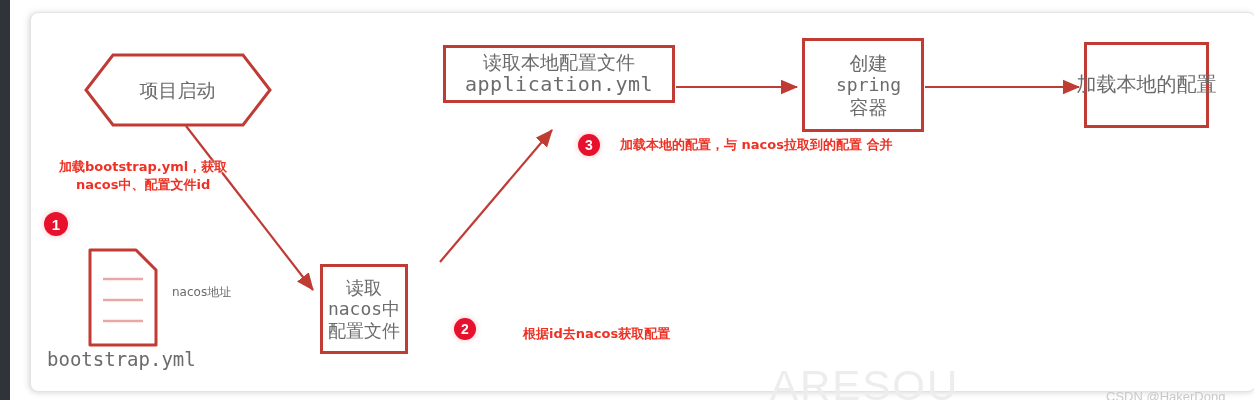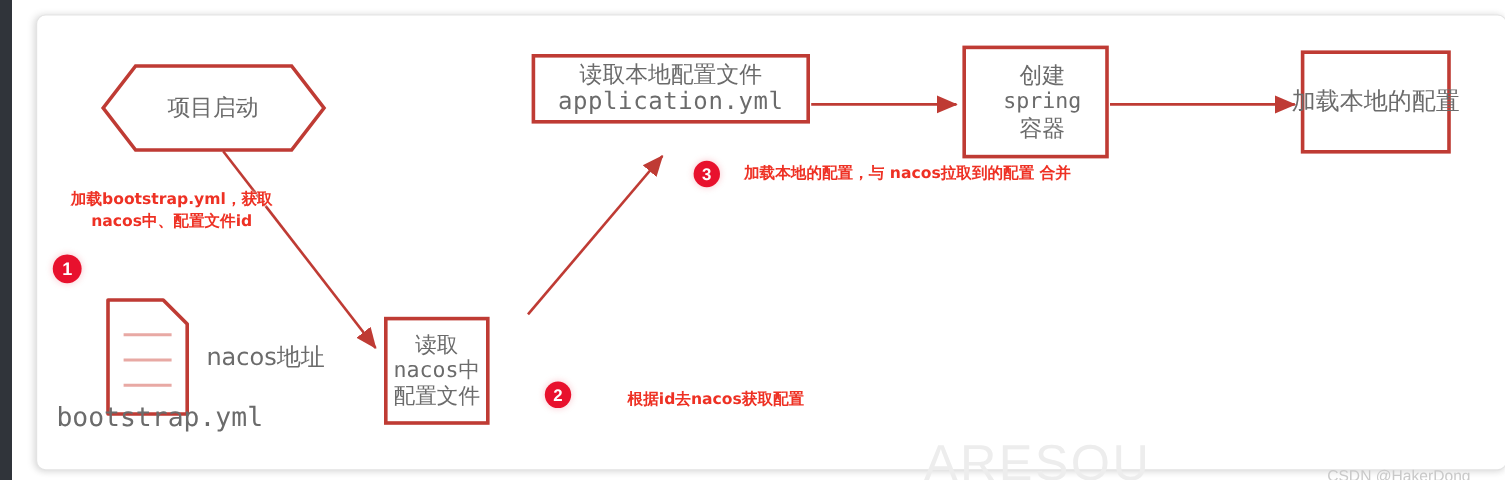--- a/index.html
+++ b/index.html
@@ -111,29 +111,29 @@
 
   
   #file-icon-wrap {
     position: absolute;
     left: 88px; top: 248px;
     width: 70px; height: 98px;
   }
   #label-nacos-addr {
     position: absolute;
     left: 172px; top: 284px;
-    font-size: 20px;
+    font-size: 12px;
     color: #6b6b6b;
     white-space: nowrap;
     font-family: "DejaVu Sans", "Liberation Sans", sans-serif;
   }
   #label-bootstrap {
     position: absolute;
-    left: 47px; top: 336px;
-    font-size: 22px;
+    left: 47px; top: 348px;
+    font-size: 19px;
     color: #6b6b6b;
     white-space: nowrap;
     font-family: "DejaVu Sans Mono", "Liberation Mono", monospace;
   }
 
   
   .annot {
     position: absolute;
     color: #ee3124;
     font-weight: bold;

